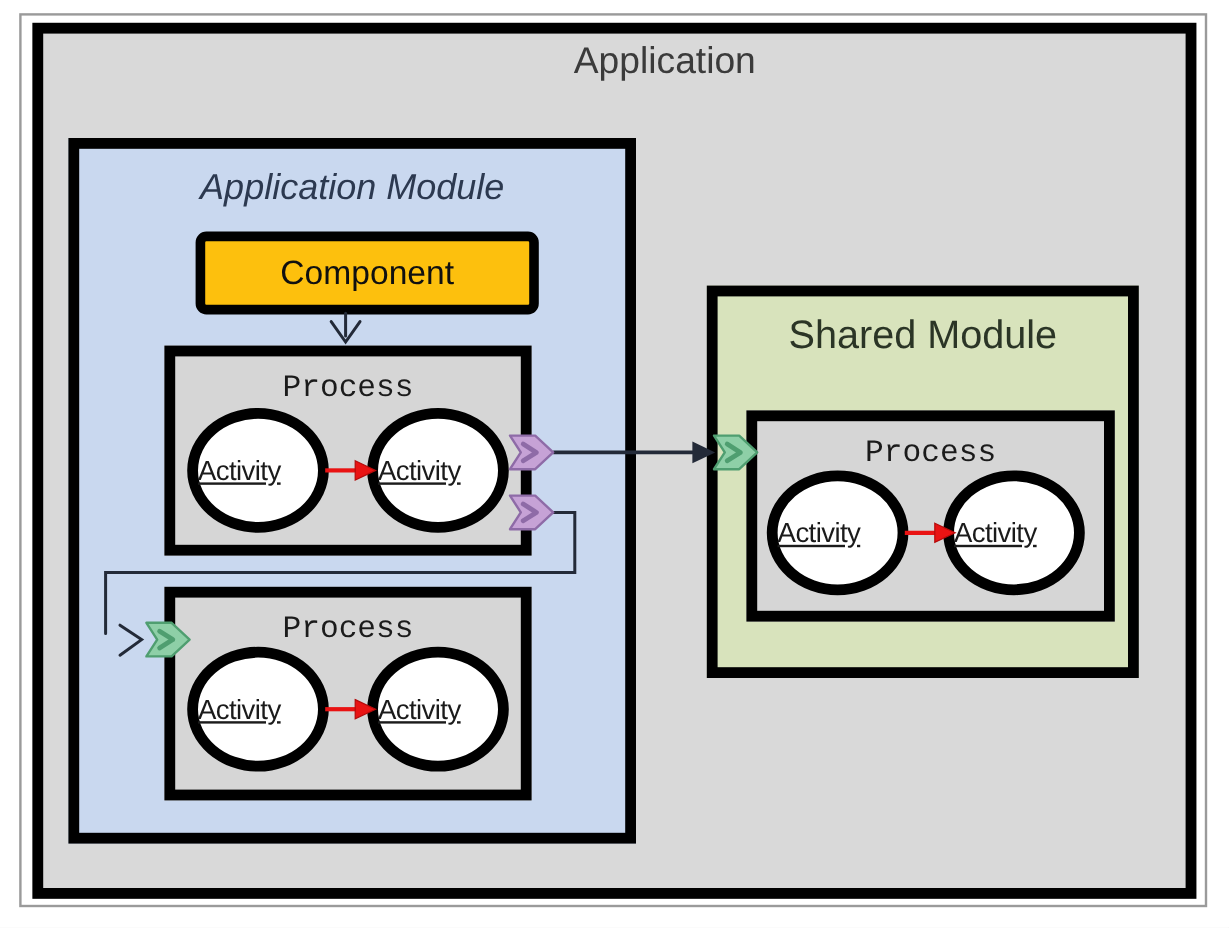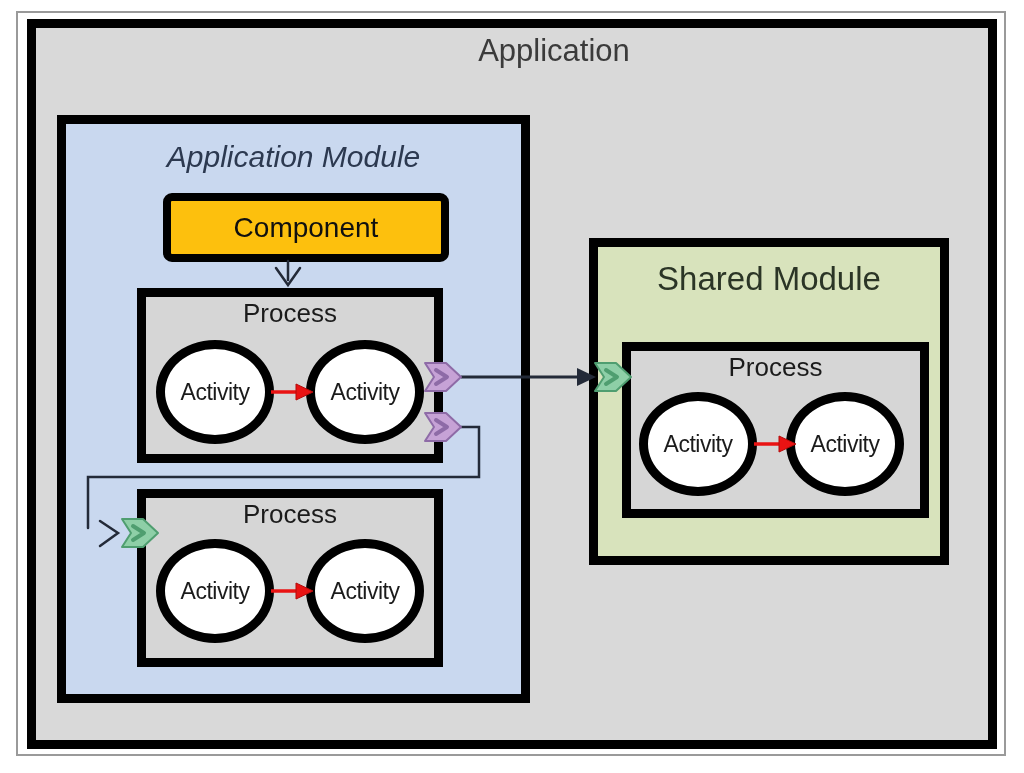--- a/index.html
+++ b/index.html
@@ -41,26 +41,26 @@
     display:flex;align-items:center;justify-content:center;
     font-size:28px;color:#101010;
   }
   .process{
     position:absolute;border:9px solid var(--ink,#000);background:var(--process_bg,#d6d6d6);
     box-sizing:border-box;
   }
   .p1{left:137px;top:288px;width:306px;height:175px;}
   .p2{left:137px;top:489px;width:306px;height:178px;}
   .ps{left:622px;top:342px;width:307px;height:176px;}
-  .process-title{text-align:center;margin-top:1px;font-size:26px;color:var(--text_dark,#1b1b1b);}
+  .process-title{text-align:center;margin-top:11px;font-size:26px;color:var(--text_dark,#1b1b1b);font-family:Liberation Mono, monospace;}
   .activity{
     position:absolute;width:118px;height:104px;box-sizing:border-box;
     border:9px solid var(--ink,#000);border-radius:50%;background:#ffffff;
-    display:flex;align-items:center;justify-content:center;
-    font-size:23px;letter-spacing:-0.5px;color:var(--text_dark,#1b1b1b);
+    display:flex;align-items:center;justify-content:flex-start;
+    font-size:23px;letter-spacing:-0.5px;color:var(--text_dark,#1b1b1b);text-decoration:underline;
   }
   .e1a{left:156px;top:340px;} .e1b{left:306px;top:340px;}
   .e2a{left:156px;top:539px;} .e2b{left:306px;top:539px;}
   .esa{left:639px;top:392px;} .esb{left:786px;top:392px;}
   .overlay{position:absolute;left:0;top:0;width:1024px;height:773px;pointer-events:none;}
   .open-stroke{stroke:var(--connector,#232a38);stroke-width:2.5;fill:none;stroke-linecap:round;}
   .link-line{stroke:var(--connector,#232a38);stroke-width:3;fill:none;}
   .link-head{fill:var(--connector,#232a38);stroke:none;}
   .flow-line{stroke:var(--flow_red,#e91313);stroke-width:3.5;fill:none;}
   .flow-head{fill:var(--flow_red,#e91313);stroke:var(--flow_red_dark,#b40b0b);stroke-width:1;}

